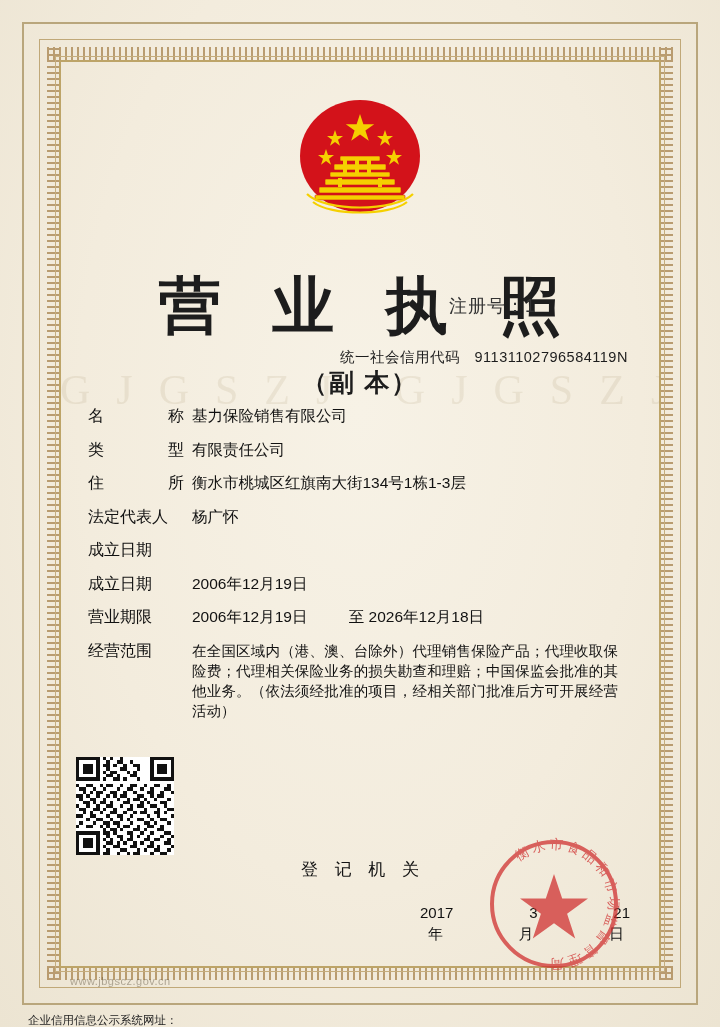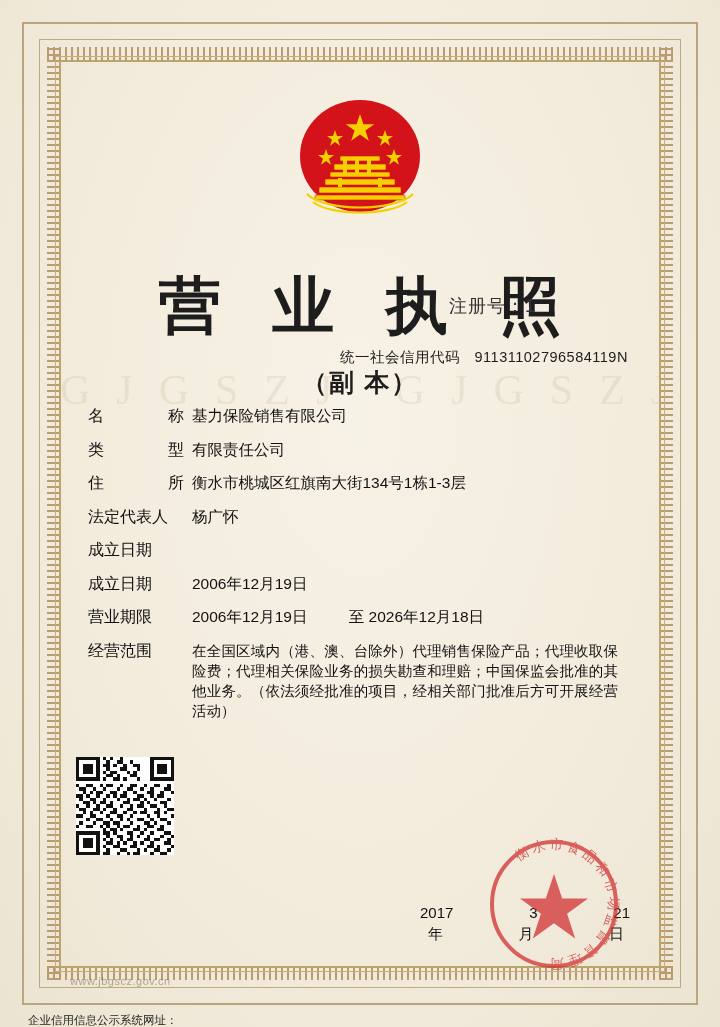--- a/index.html
+++ b/index.html
@@ -564,20 +564,21 @@
         <rect x="8" y="28" width="2" height="1"></rect>
           <rect x="12" y="28" width="1" height="1"></rect>
           <rect x="15" y="28" width="1" height="1"></rect>
         <rect x="17" y="28" width="2" height="1"></rect>
           <rect x="22" y="28" width="1" height="1"></rect>
           <rect x="25" y="28" width="2" height="1"></rect>
       </g>
     </svg>
   </div>
 
+  <div class="reg-org">登 记 机 关</div>
 
   <div class="date-line">
     <span>2017</span>
     <span>3</span>
     <span>21</span>
   </div>
   <div class="date-units">
     <span>年</span>
     <span>月</span>
     <span>日</span>

